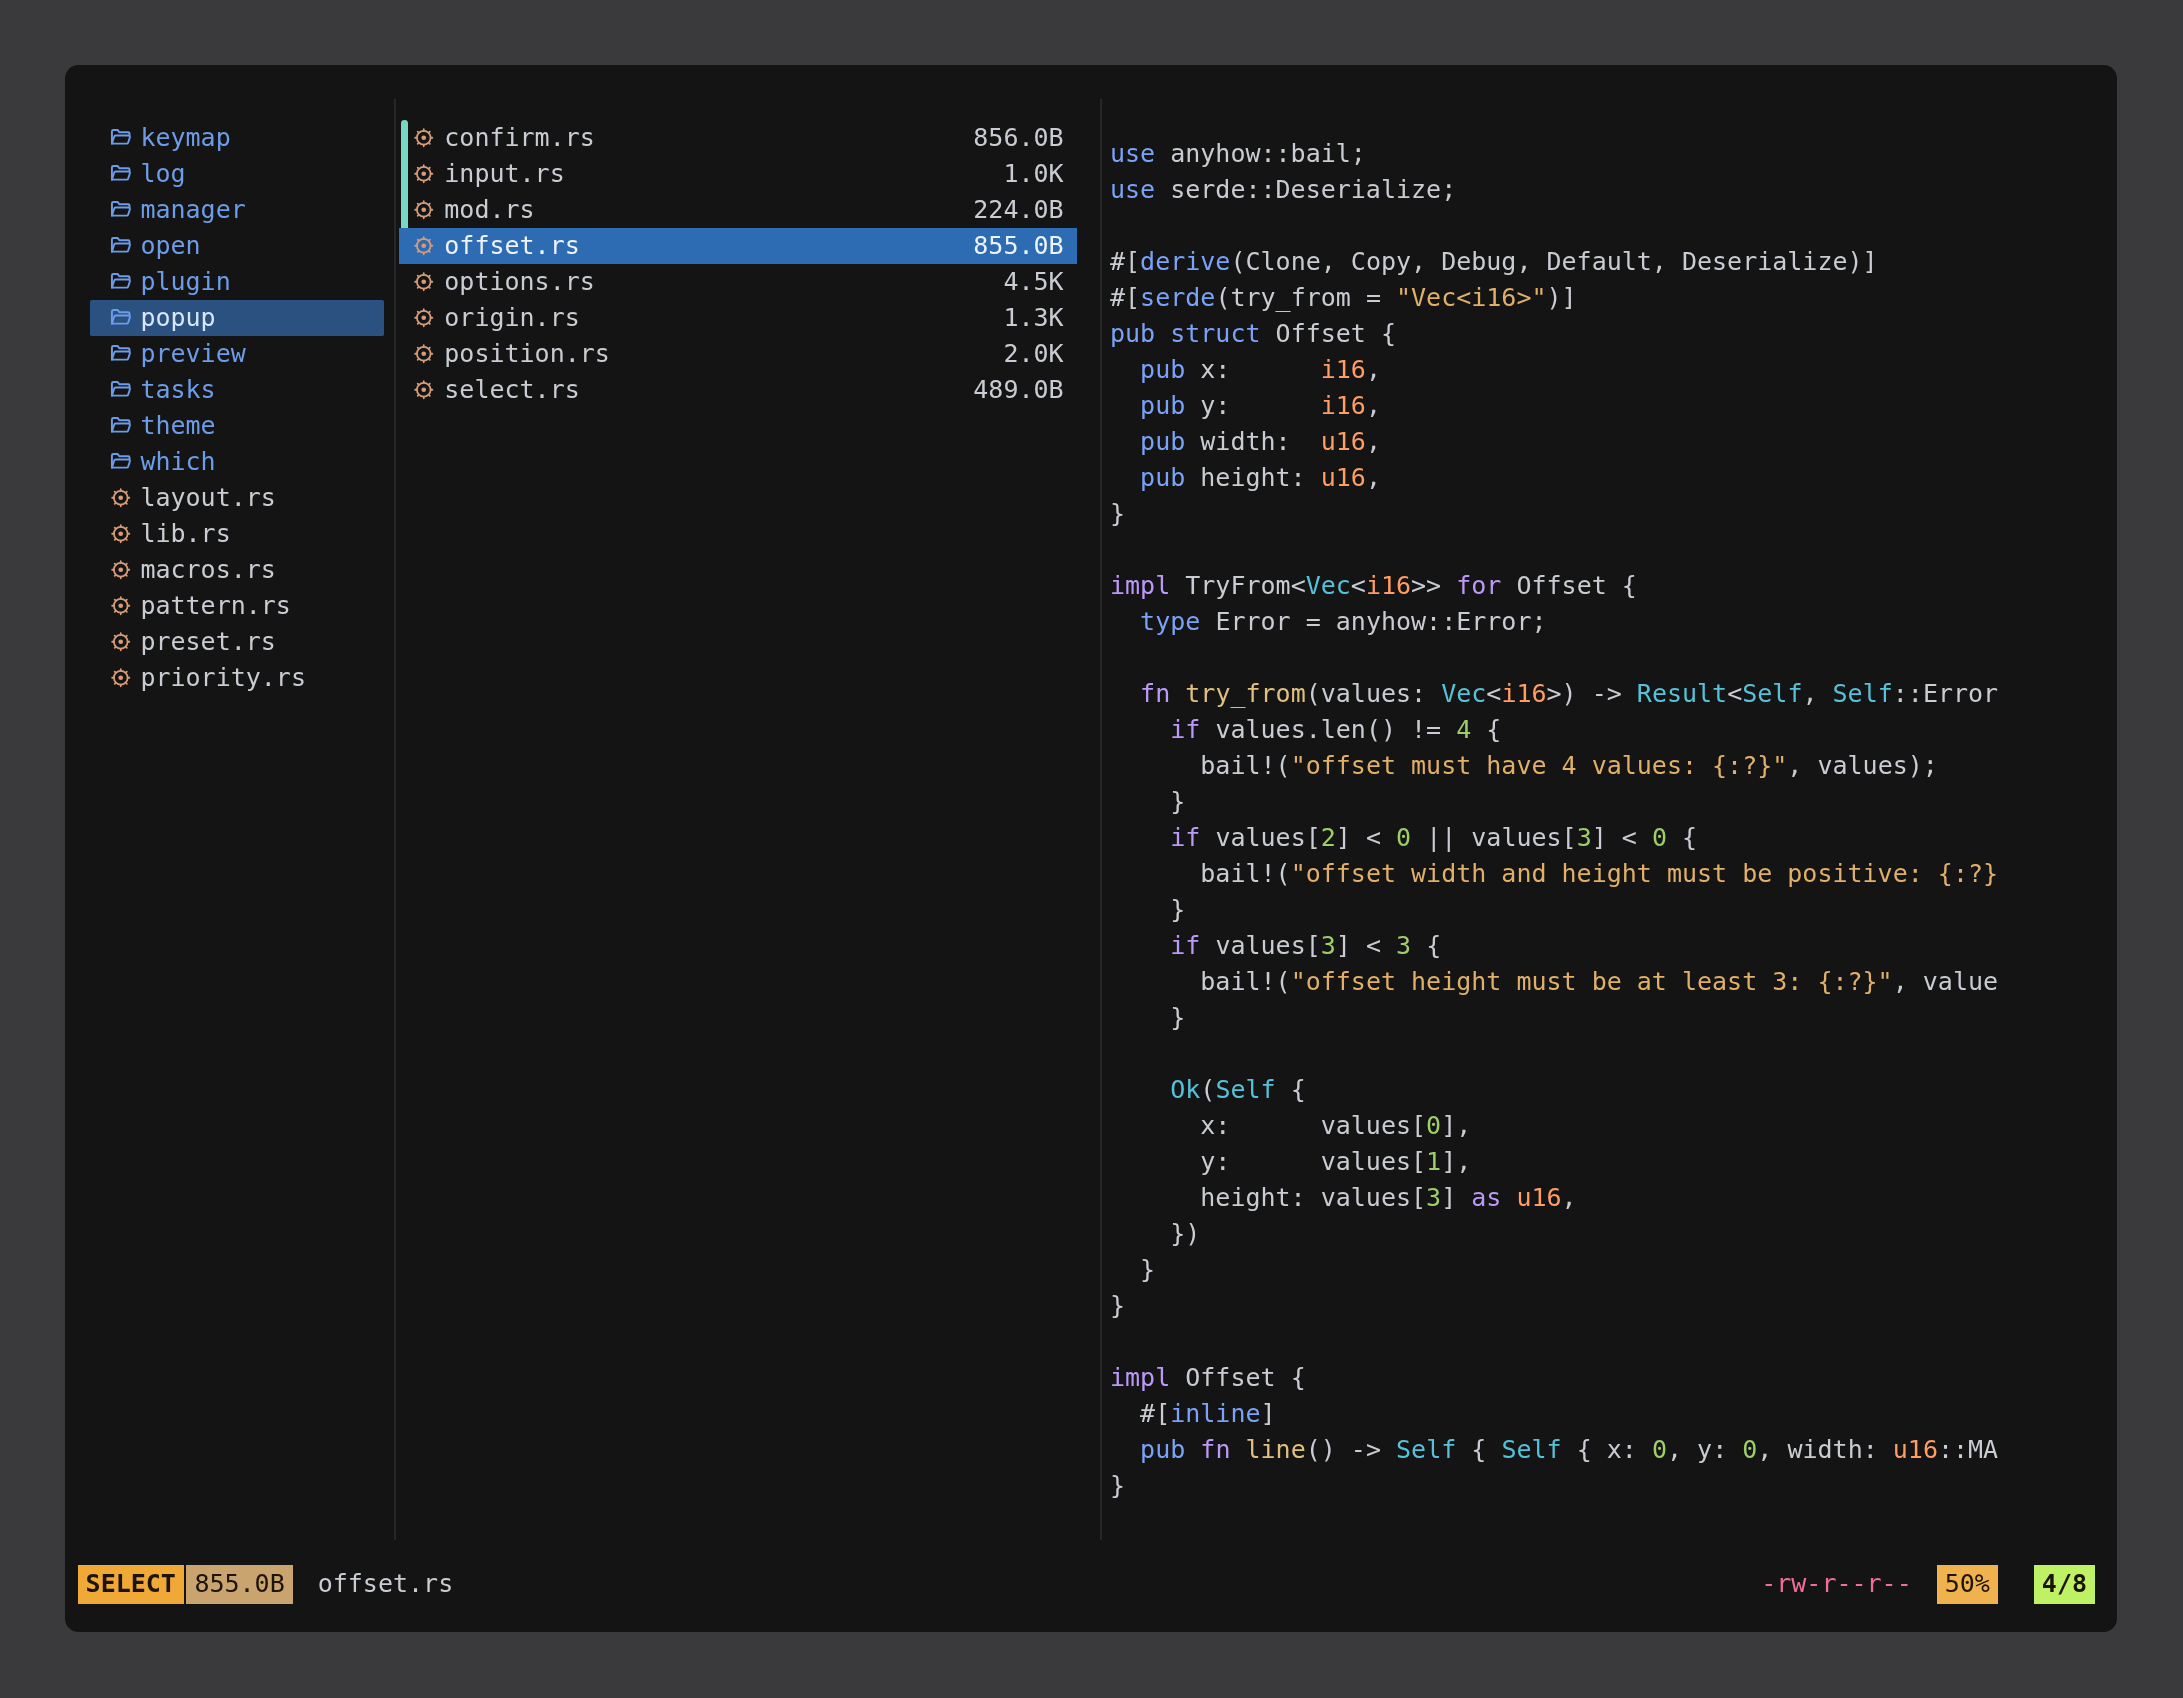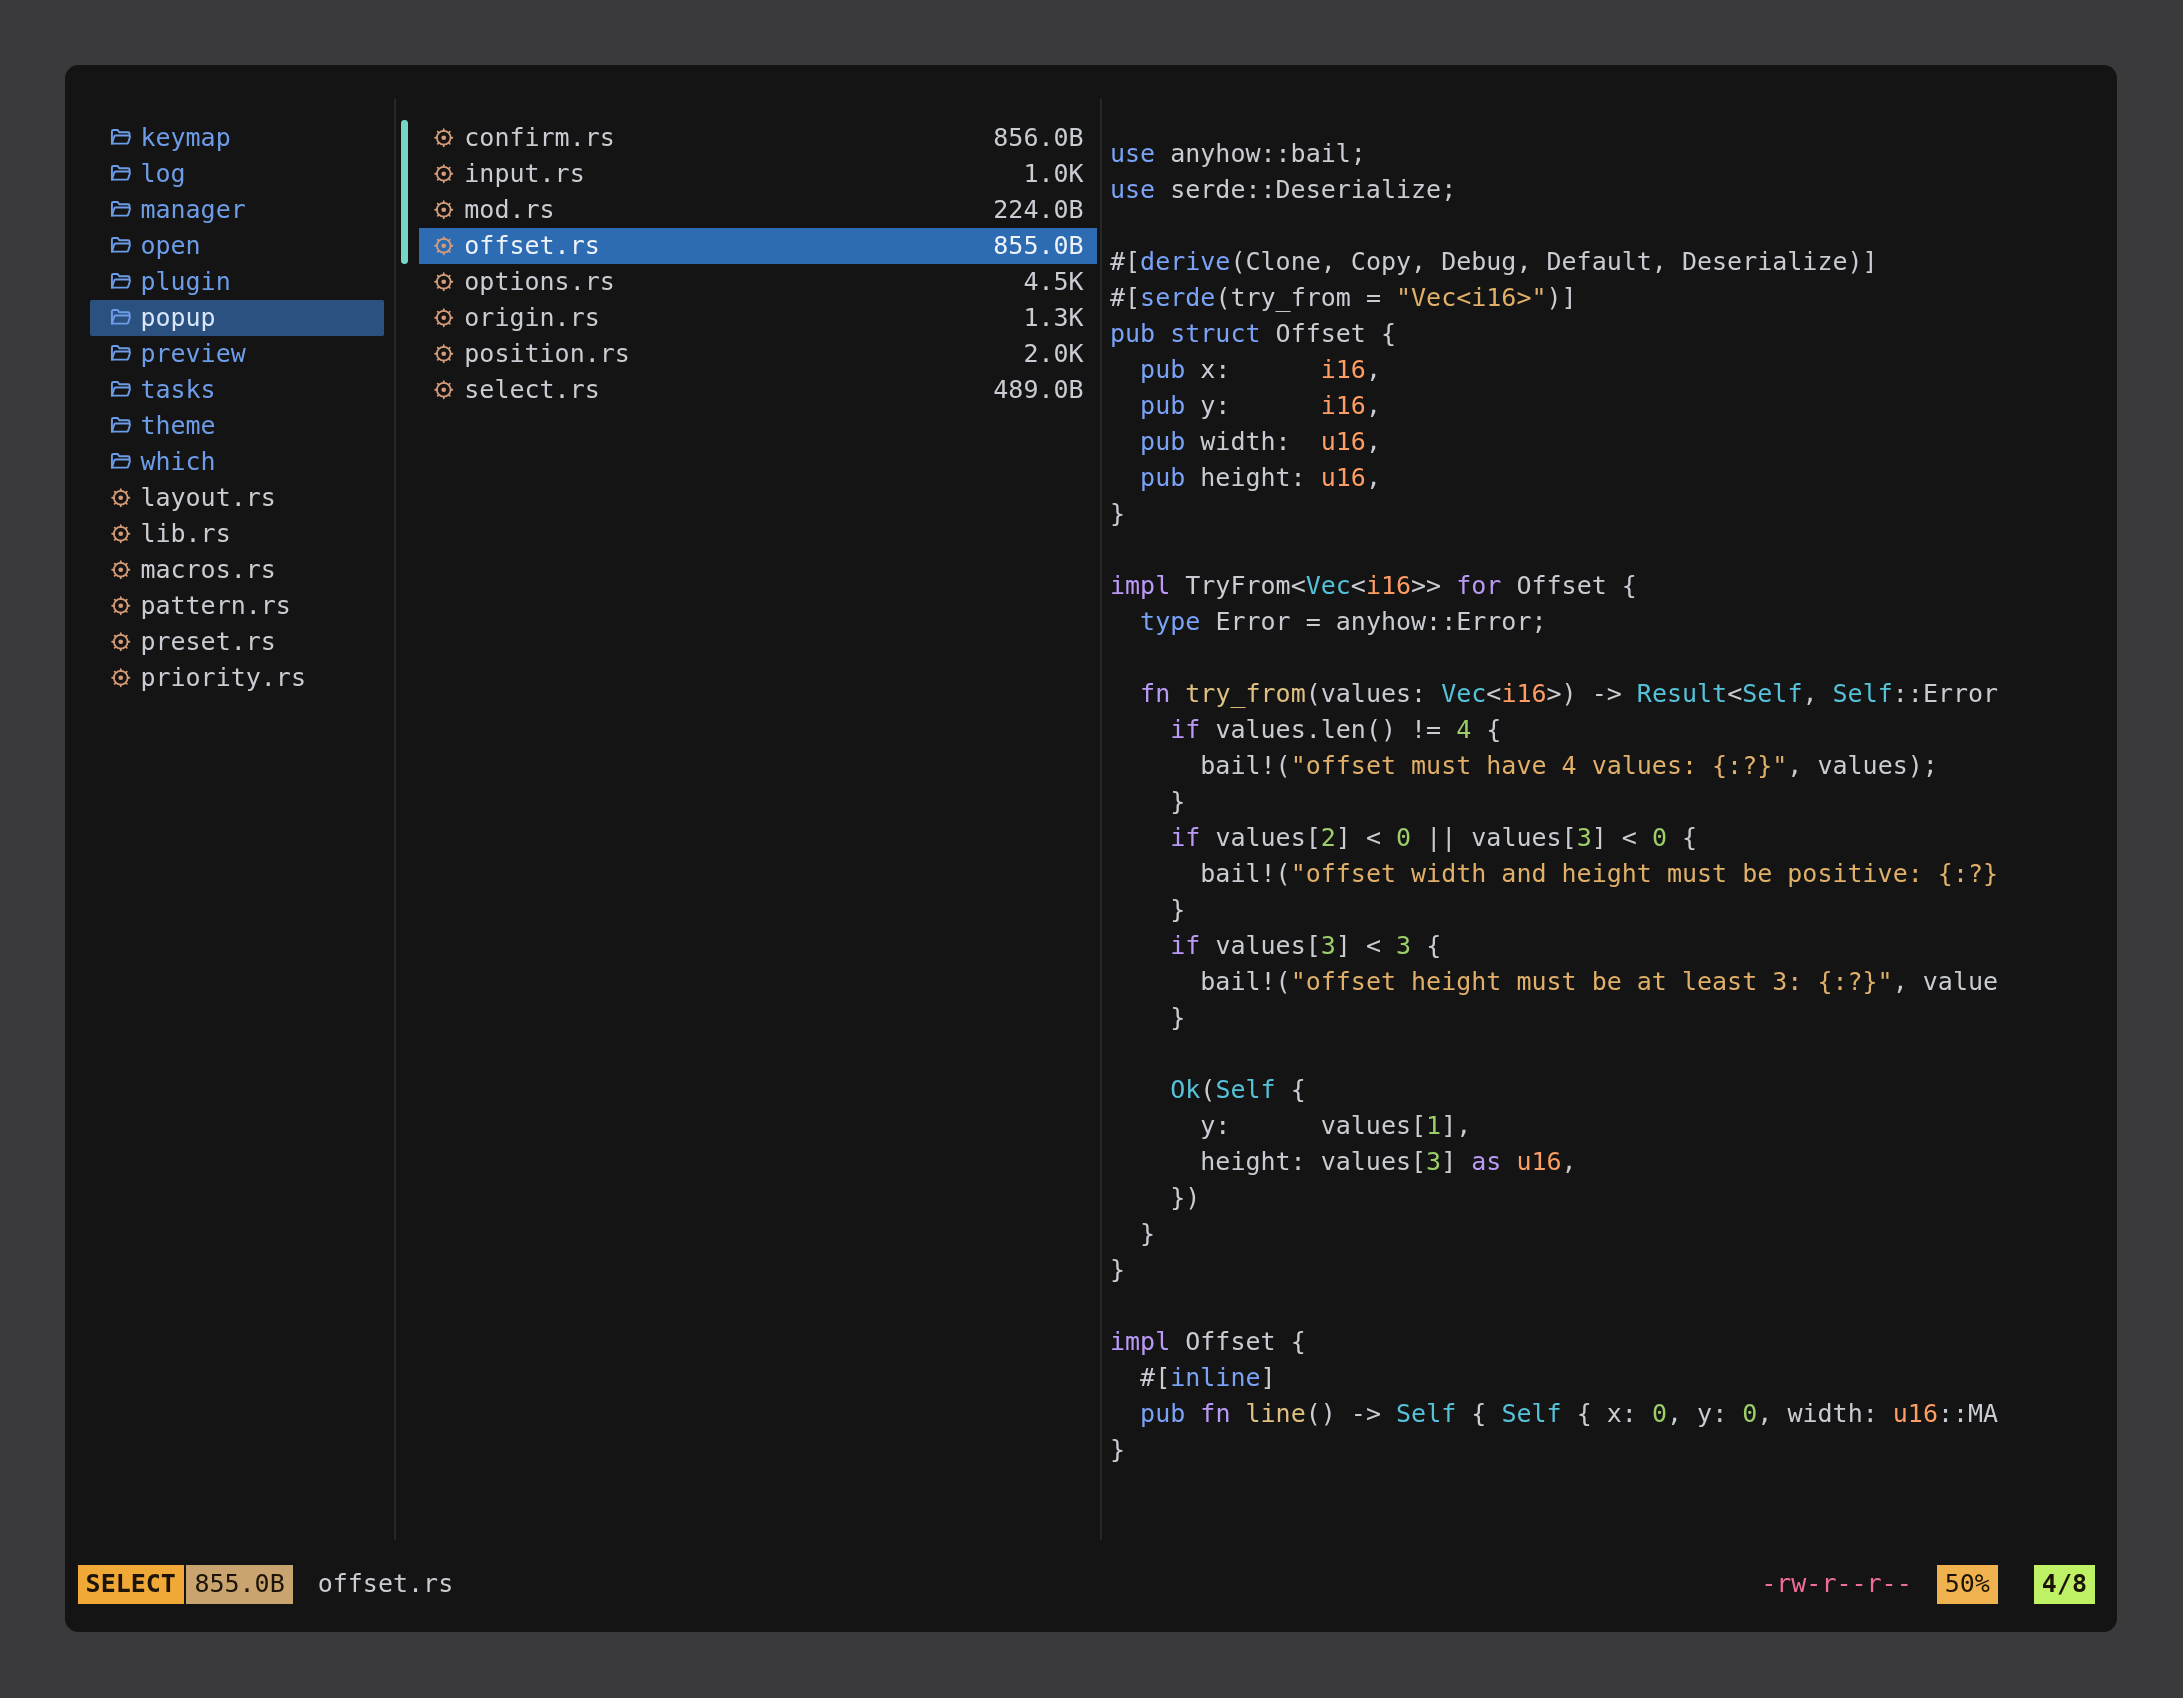--- a/index.html
+++ b/index.html
@@ -35,21 +35,21 @@
 
   .icon { width: 23.5px; height: 23.5px; margin-right: 8.4px; flex: 0 0 auto; display: inline-flex; }
   .icon svg { width: 23.5px; height: 23.5px; }
 
   
   .scrollbar {
     position: absolute; left: 336px; top: 55px;
     width: 6.7px; height: 144px;
     background: #76d7c4; border-radius: 3.4px;
   }
-  .filelist { position: absolute; left: 354px; top: 55px; width: 678px; }
+  .filelist { position: absolute; left: 334px; top: 55px; width: 678px; }
   .filelist .row {
     height: 36px; display: flex; align-items: center;
     padding: 0 13.4px 0 13.4px; color: #c9ccd2; white-space: pre;
   }
   .filelist .row.selected { background: #2d6cb3; color: #eef3f9; }
   .fname { }
   .fsize { margin-left: auto; }
 
   
   .preview {
@@ -234,20 +234,21 @@
         <div class="code-line"><span class="tk-w">      bail!(</span><span class="tk-s">"offset must have 4 values: {:?}"</span><span class="tk-w">, values);</span></div>
         <div class="code-line"><span class="tk-w">    }</span></div>
         <div class="code-line"><span class="tk-w">    </span><span class="tk-m">if</span><span class="tk-w"> values[</span><span class="tk-n">2</span><span class="tk-w">] &lt; </span><span class="tk-n">0</span><span class="tk-w"> || values[</span><span class="tk-n">3</span><span class="tk-w">] &lt; </span><span class="tk-n">0</span><span class="tk-w"> {</span></div>
         <div class="code-line"><span class="tk-w">      bail!(</span><span class="tk-s">"offset width and height must be positive: {:?}</span></div>
         <div class="code-line"><span class="tk-w">    }</span></div>
         <div class="code-line"><span class="tk-w">    </span><span class="tk-m">if</span><span class="tk-w"> values[</span><span class="tk-n">3</span><span class="tk-w">] &lt; </span><span class="tk-n">3</span><span class="tk-w"> {</span></div>
         <div class="code-line"><span class="tk-w">      bail!(</span><span class="tk-s">"offset height must be at least 3: {:?}"</span><span class="tk-w">, value</span></div>
         <div class="code-line"><span class="tk-w">    }</span></div>
         <div class="code-line"></div>
         <div class="code-line"><span class="tk-w">    </span><span class="tk-c">Ok</span><span class="tk-w">(</span><span class="tk-c">Self</span><span class="tk-w"> {</span></div>
+        <div class="code-line"><span class="tk-w">      x:      values[</span><span class="tk-n">0</span><span class="tk-w">],</span></div>
         <div class="code-line"><span class="tk-w">      y:      values[</span><span class="tk-n">1</span><span class="tk-w">],</span></div>
         <div class="code-line"><span class="tk-w">      height: values[</span><span class="tk-n">3</span><span class="tk-w">] </span><span class="tk-m">as</span><span class="tk-w"> </span><span class="tk-t">u16</span><span class="tk-w">,</span></div>
         <div class="code-line"><span class="tk-w">    })</span></div>
         <div class="code-line"><span class="tk-w">  }</span></div>
         <div class="code-line"><span class="tk-w">}</span></div>
         <div class="code-line"></div>
         <div class="code-line"><span class="tk-m">impl</span><span class="tk-w"> Offset {</span></div>
         <div class="code-line"><span class="tk-w">  #[</span><span class="tk-k">inline</span><span class="tk-w">]</span></div>
         <div class="code-line"><span class="tk-w">  </span><span class="tk-k">pub</span><span class="tk-w"> </span><span class="tk-m">fn</span><span class="tk-w"> </span><span class="tk-f">line</span><span class="tk-w">() -&gt; </span><span class="tk-c">Self</span><span class="tk-w"> { </span><span class="tk-c">Self</span><span class="tk-w"> { x: </span><span class="tk-n">0</span><span class="tk-w">, y: </span><span class="tk-n">0</span><span class="tk-w">, width: </span><span class="tk-t">u16</span><span class="tk-w">::MA</span></div>
         <div class="code-line"><span class="tk-w">}</span></div>

